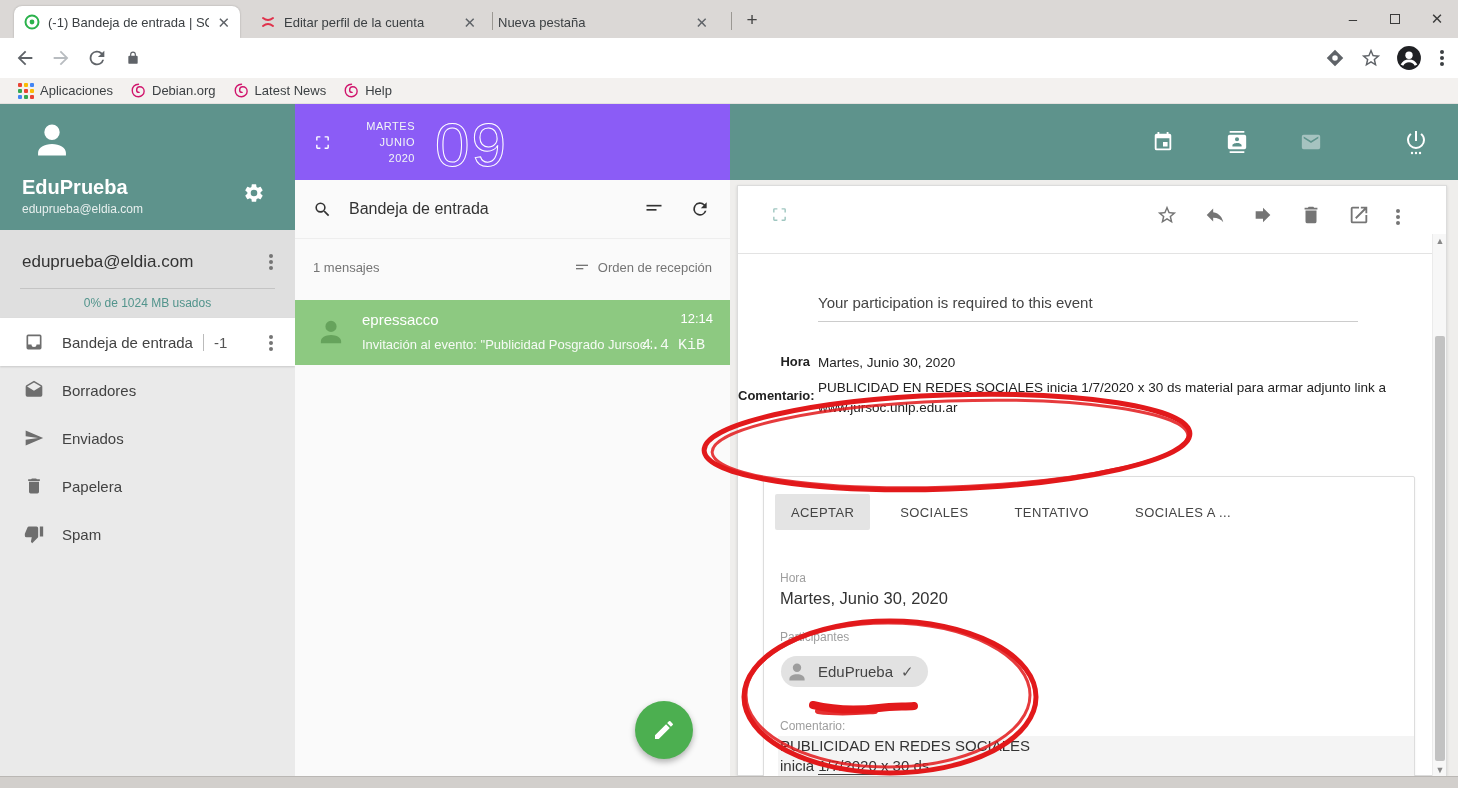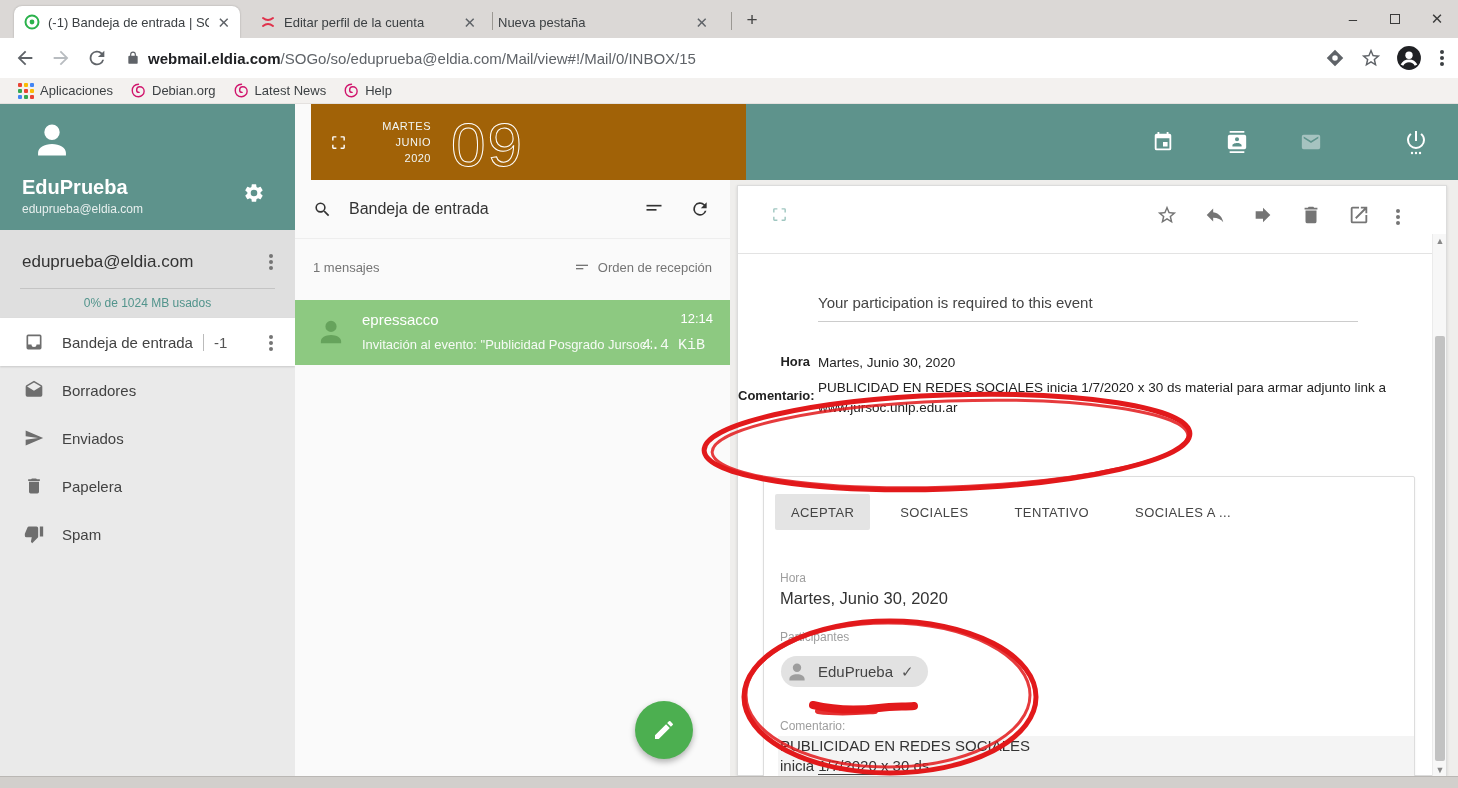--- a/index.html
+++ b/index.html
@@ -59,21 +59,21 @@
   .folder-row.active { background:#fff; box-shadow:0 1px 2px rgba(0,0,0,.15); }
   .folder-icon { width:20px; height:20px; margin:0 18px 0 24px; color:#6e6e6e; flex:0 0 20px; }
   .folder-badge { margin-left:10px; padding-left:10px; border-left:1px solid #bbb; color:#555; }
   .folder-dots { position:absolute; right:22px; top:15px; }
 
   .vdots { width:4px; }
   .vdots i { display:block; width:4px; height:4px; border-radius:50%; background:#757575; margin:2px 0; }
 
   
   .list-pane { position:absolute; left:295px; top:104px; width:435px; height:684px; background:#fafafa; }
-  .list-head { position:absolute; left:16px; top:0; width:435px; height:96px; background:#a16207; color:#fff; }
+  .list-head { position:absolute; left:0; top:0; width:435px; height:96px; background:#8b5cf6; color:#fff; }
   .expand-icon { width:17px; height:17px; color:#fff; }
   .lh-expand { position:absolute; left:19px; top:30px; }
   .date-stack { position:absolute; left:0; top:14px; width:120px; text-align:right; font-size:11px; letter-spacing:.5px; line-height:16px; color:#f2f7f6; }
   .big-day { position:absolute; left:138px; top:4px; }
   .searchbar { position:absolute; left:0; top:76px; width:435px; height:58px; background:#fafafa; display:flex; align-items:center; }
   .search-icon { width:19px; height:19px; margin-left:18px; color:#333; }
   .search-label { margin-left:17px; font-size:16px; color:#333; flex:1; }
   .sort-icon, .refresh-icon { width:20px; height:20px; margin-right:26px; color:#333; }
   .list-sub { position:absolute; left:0; top:134px; width:435px; height:58px; border-top:1px solid #eee; display:flex; align-items:center; color:#757575; font-size:13px; }
   .msg-count { margin-left:18px; flex:1; }
@@ -184,21 +184,20 @@
       <svg viewBox="0 0 24 24" fill="currentColor">
           <path d="M17.65 6.35A8 8 0 1 0 19.73 14h-2.08A6 6 0 1 1 12 6c1.66 0 3.14.69 4.22 1.78L13 11h7V4l-2.35 2.35z"></path>
         </svg>
     </span>
     <div class="urlbox">
       <span class="lock-icon">
         <svg viewBox="0 0 24 24" fill="currentColor">
             <path d="M18 8h-1V6a5 5 0 0 0-10 0v2H6a2 2 0 0 0-2 2v10a2 2 0 0 0 2 2h12a2 2 0 0 0 2-2V10a2 2 0 0 0-2-2zM9 6a3 3 0 0 1 6 0v2H9V6z"></path>
           </svg>
       </span>
-      <span class="url-text"><b class="url-domain">webmail.eldia.com</b><span class="url-path">/SOGo/so/eduprueba@eldia.com/Mail/view#!/Mail/0/INBOX/15</span></span>
     </div>
     <div class="nav-right">
       <span class="nav-icon" style="margin:0;">
         <svg viewBox="0 0 24 24" fill="currentColor">
             <path d="M12 3l9 9-9 9-9-9 9-9zm0 6a3 3 0 1 0 0 6 3 3 0 0 0 0-6z" fill-rule="evenodd"></path>
             <circle cx="12" cy="12" r="1.6" fill="#fff"></circle>
           </svg>
       </span>
       <span class="nav-icon" style="margin:0;">
         <svg viewBox="0 0 24 24" fill="currentColor">

